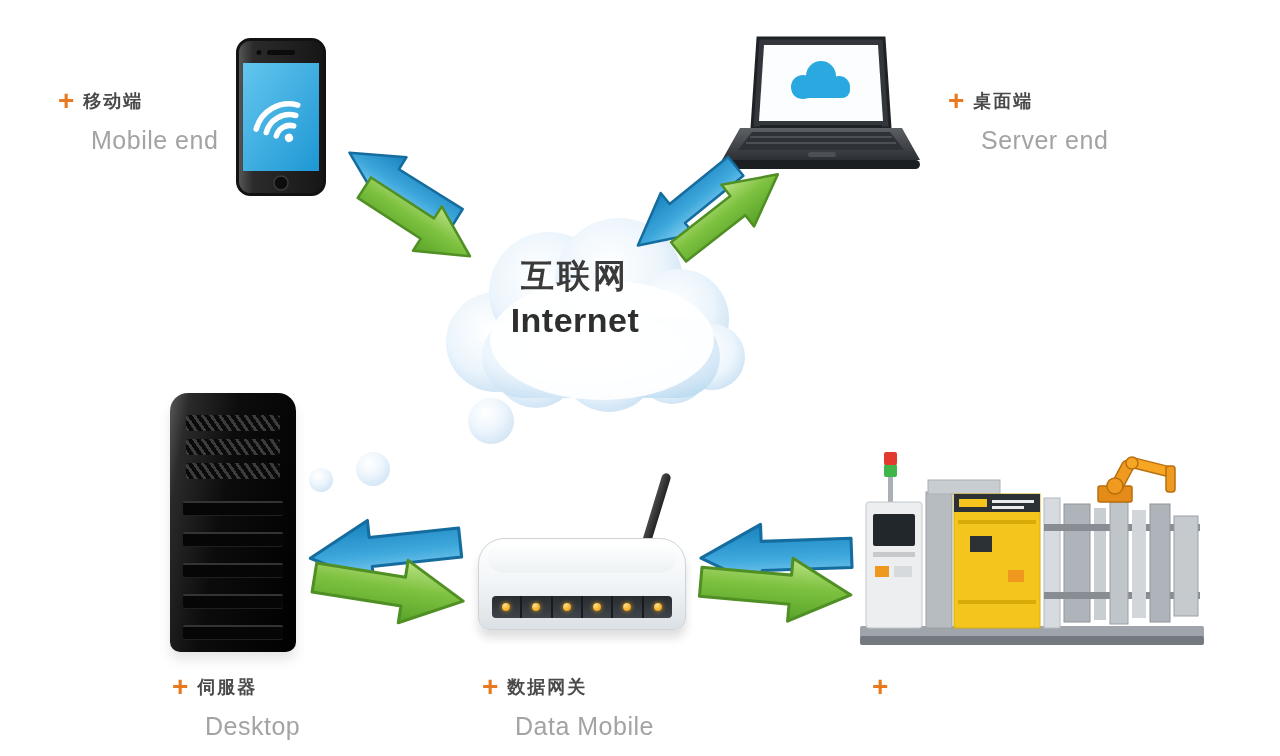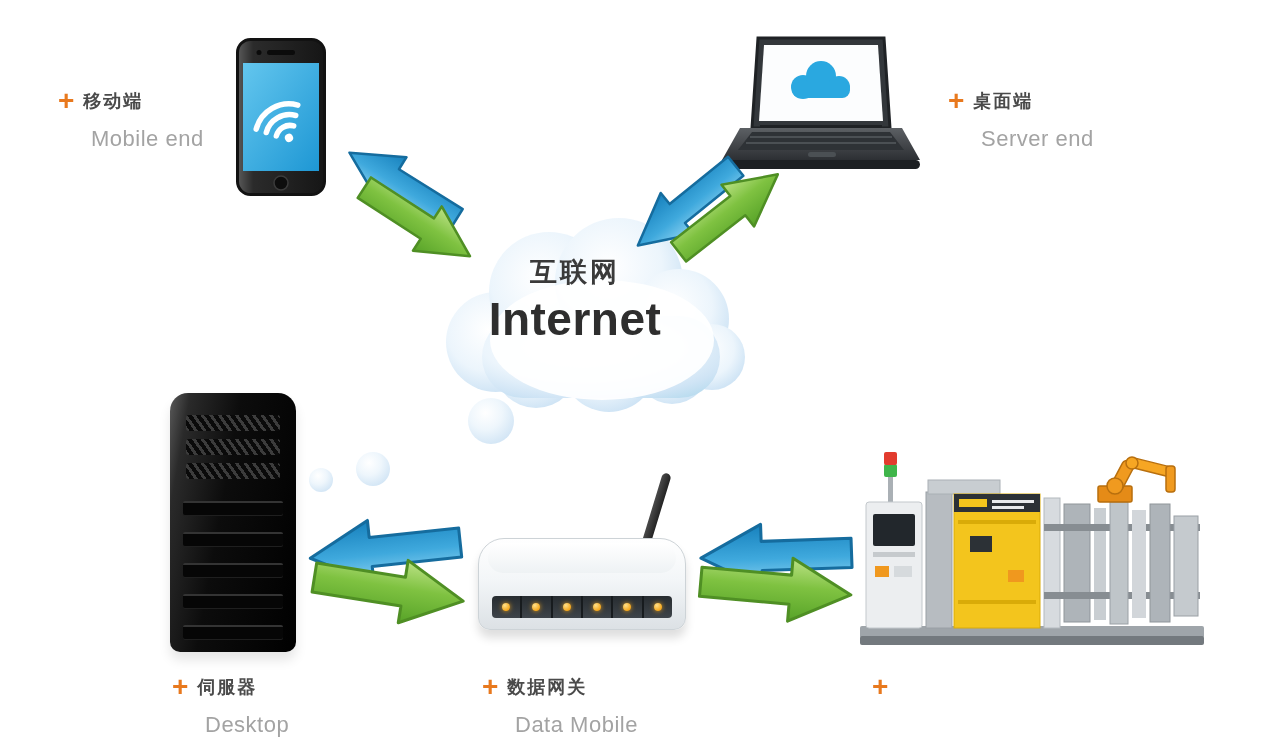--- a/index.html
+++ b/index.html
@@ -7,26 +7,26 @@
     position:relative;width:1280px;height:756px;background:#ffffff;overflow:hidden;
     font-family:"Liberation Sans",sans-serif;
   }
   .abs{position:absolute;}
 
   
   .node-label{position:absolute;}
   .title-row{display:flex;align-items:center;gap:9px;}
   .plus{color:#E8791E;font-size:28px;font-weight:800;line-height:1;transform:translateY(-1px);}
   .label-title{font-size:18px;font-weight:700;color:#4a4a4a;letter-spacing:2px;line-height:1.1;}
-  .label-sub{margin-left:33px;margin-top:10px;font-size:22px;color:#a3a3a3;letter-spacing:.5px;}
+  .label-sub{margin-left:33px;margin-top:10px;font-size:25px;color:#a3a3a3;letter-spacing:.5px;}
 
   
   .cloud-text{position:absolute;left:0;top:60px;width:100%;text-align:center;transform:translateX(-10px);}
-  .cloud-zh{font-size:27px;font-weight:700;color:#3a3a3a;letter-spacing:3px;}
-  .cloud-en{font-size:46px;font-weight:800;color:#2e2e2e;margin-top:2px;letter-spacing:.5px;}
+  .cloud-zh{font-size:33px;font-weight:700;color:#3a3a3a;letter-spacing:3px;}
+  .cloud-en{font-size:34px;font-weight:800;color:#2e2e2e;margin-top:2px;letter-spacing:.5px;}
   .bubble{border-radius:50%;
     background:radial-gradient(circle at 38% 32%, #ffffff 0%, #eef6fc 40%, #d2e5f5 78%, #c0d9ee 100%);}
 
   
   .server{width:126px;height:259px;border-radius:18px 18px 10px 10px;box-sizing:border-box;padding-top:22px;
     background:linear-gradient(100deg,#5a5a5a 0%,#2a2a2a 12%,#0c0c0c 42%,#000000 100%);
     box-shadow:0 8px 12px rgba(0,0,0,.10);}
   .vent{height:16px;margin:0 16px 8px;border-radius:3px;
     background:repeating-linear-gradient(55deg,#3c3c3c 0 3px,#0a0a0a 3px 7px);}
   .slot{height:12px;margin:17px 13px 0;border-radius:2px;background:#060606;

